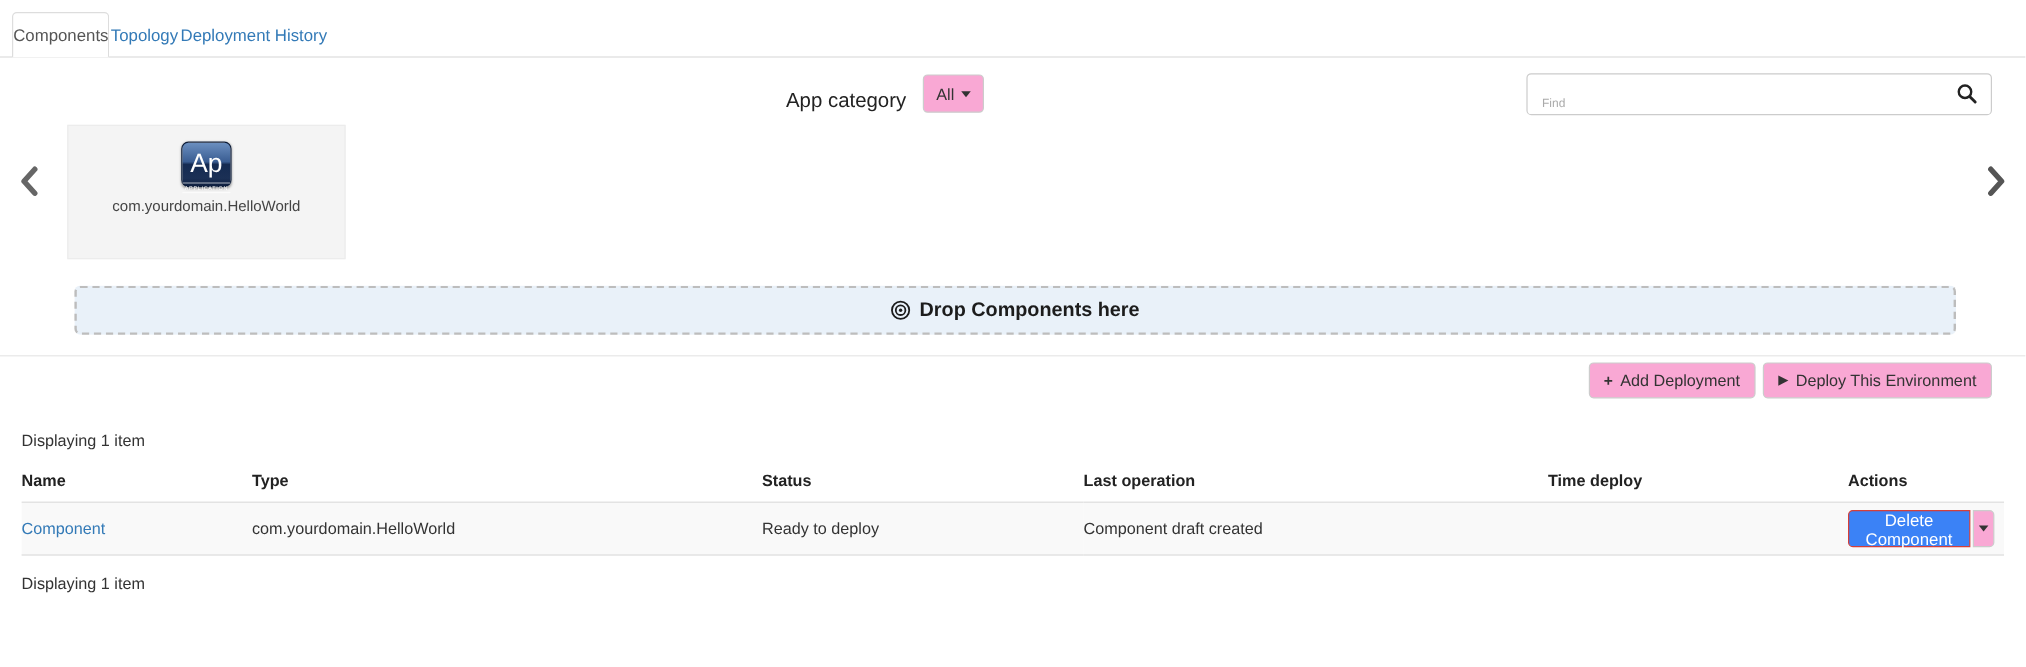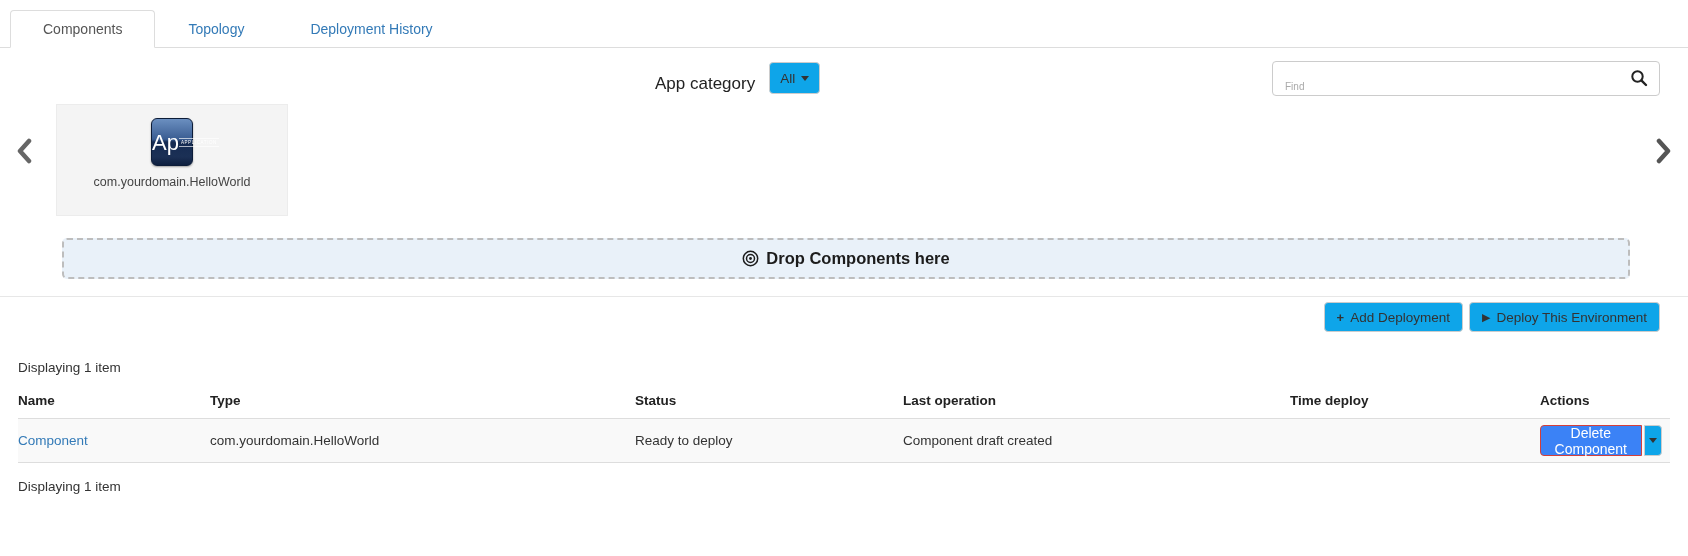--- a/index.html
+++ b/index.html
@@ -3,53 +3,53 @@
 <meta charset="utf-8">
 <style>
   * { box-sizing: border-box; margin: 0; padding: 0; }
   html, body { width: 1688px; height: 556px; background: #fff; overflow: hidden; }
   body { font-family: "Liberation Sans", "DejaVu Sans", sans-serif; color: #333; }
 
   
   .nav-tabs { list-style: none; display: flex; padding-left: 10px; margin-top: 10px;
               border-bottom: 1px solid #ddd; }
   .nav-tabs li { margin-bottom: -1px; }
-  .nav-tabs .tab { display: block; padding: 10px 32px; font-size: 14px; cursor: pointer;
+  .nav-tabs .tab { display: block; padding: 10px 0; font-size: 14px; cursor: pointer;
                    border: 1px solid transparent; border-radius: 4px 4px 0 0; color: #337ab7; }
   .nav-tabs li.active .tab { color: #555; background: #fff; border-color: #ddd #ddd transparent #ddd; }
 
   
   .header { position: relative; height: 56px; }
   .page-title { position: absolute; left: 18px; top: 12px; font-size: 26px; font-weight: 400; color: #2b2b2b; }
   .category-group { position: absolute; left: 655px; top: 14px; display: flex; align-items: flex-end; }
   .category-label { font-size: 17px; color: #222; margin-right: 14px; }
   .btn { display: inline-flex; align-items: center; justify-content: center;
-         background: #0ea5e9; border: 1px solid #ccc; border-radius: 4px; color: #333;
+         background: #f9a8d4; border: 1px solid #ccc; border-radius: 4px; color: #333;
          font-size: 13.5px; cursor: pointer; font-family: inherit; }
   .category-dropdown { height: 32px; padding: 0 10px; }
   .caret { display: inline-block; width: 0; height: 0; margin-left: 6px;
            border-left: 4px solid transparent; border-right: 4px solid transparent;
            border-top: 5px solid #333; }
   .find-wrap { position: absolute; right: 28px; top: 13px; width: 388px; height: 35px; }
   .find-input { width: 100%; height: 100%; border: 1px solid #ccc; border-radius: 4px;
                 padding: 16px 38px 0 12px; font-size: 10px; color: #333; font-family: inherit; outline: none; }
   .find-input::placeholder { color: #aaa; }
   .find-icon { position: absolute; right: 12px; top: 8px; cursor: pointer; }
 
   
   .carousel { position: relative; height: 118px; }
   .chev { position: absolute; top: 34px; cursor: pointer; background: none; border: none; }
   .chev-left { left: 16px; }
   .chev-right { right: 16px; }
   .comp-card { position: absolute; left: 56px; top: 0; width: 232px; height: 112px;
                background: #f4f4f4; border: 1px solid #ececec; cursor: pointer;
                display: flex; flex-direction: column; align-items: center; }
-  .app-icon { margin-top: 13px; width: 42px; height: 48px; border-radius: 6px;
+  .app-icon { margin-top: 13px; width: 42px; height: 38px; border-radius: 6px;
               background: linear-gradient(180deg, #6b8fc0 0%, #3a5d92 44%, #152b52 50%, #1b3055 82%, #0e1f3f 100%);
-              border: 1px solid #0c1c38; display: flex; flex-direction: row; align-items: center;
+              border: 1px solid #0c1c38; display: flex; flex-direction: column; align-items: center;
               box-shadow: 0 1px 2px rgba(0,0,0,.35); }
   .app-icon-text { color: #fff; font-size: 22px; line-height: 30px; margin-top: 2px; font-weight: 400; }
   .app-icon-caption { color: #fff; font-size: 4.5px; letter-spacing: .6px; margin-top: 1px;
                       border-top: 1px solid rgba(255,255,255,.65); border-bottom: 1px solid rgba(255,255,255,.65);
                       padding: 1px 2px; }
   .comp-card-label { margin-top: 9px; font-size: 12.5px; color: #444; }
 
   
   .dropzone { margin: 16px 58px 0 62px; height: 41px; background: #e9f1f9;
               border: 2px dashed #bdbdbd; border-radius: 5px;

